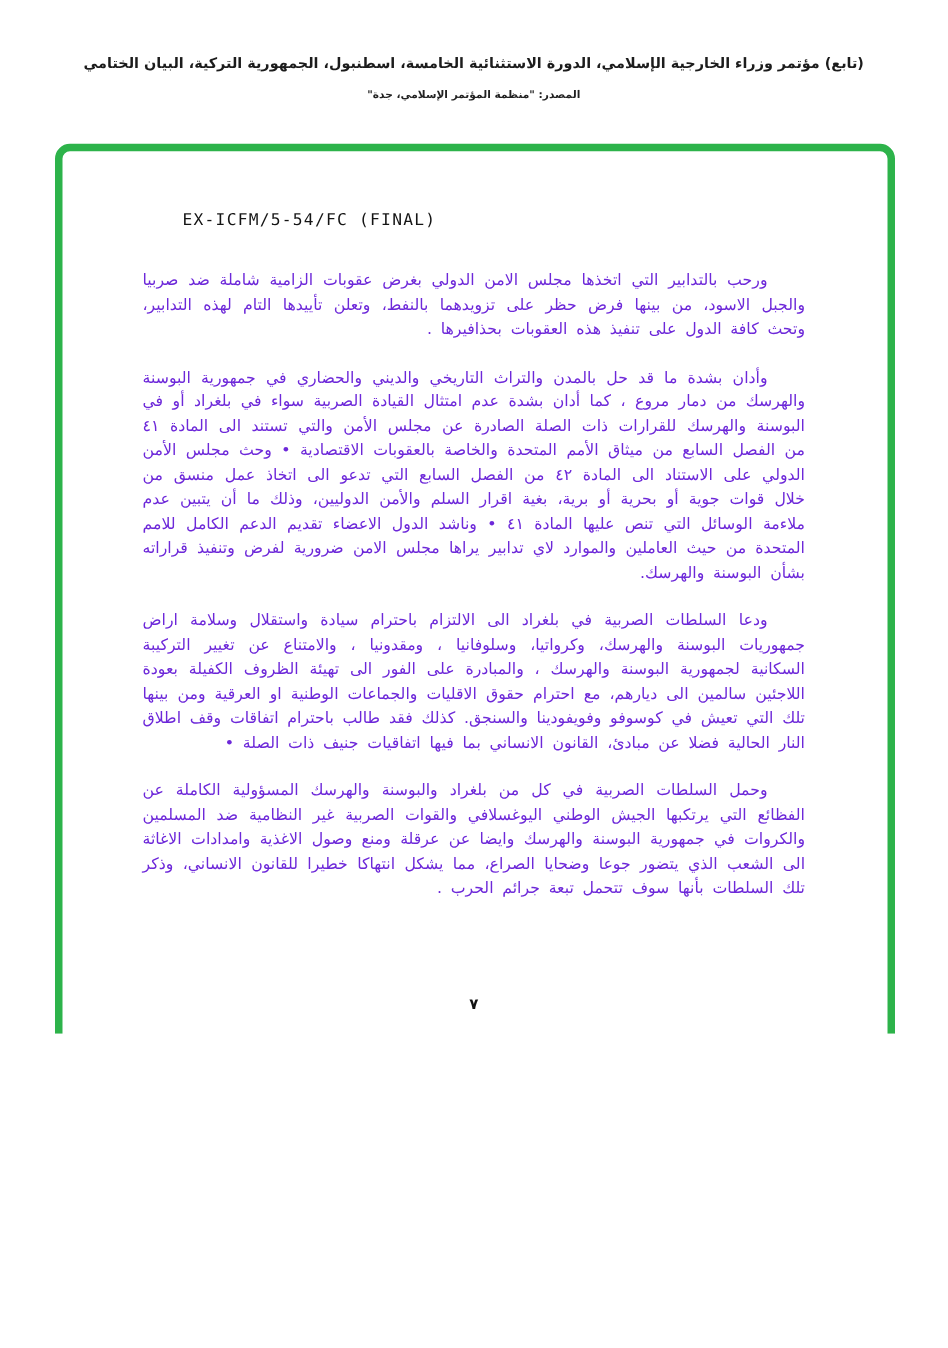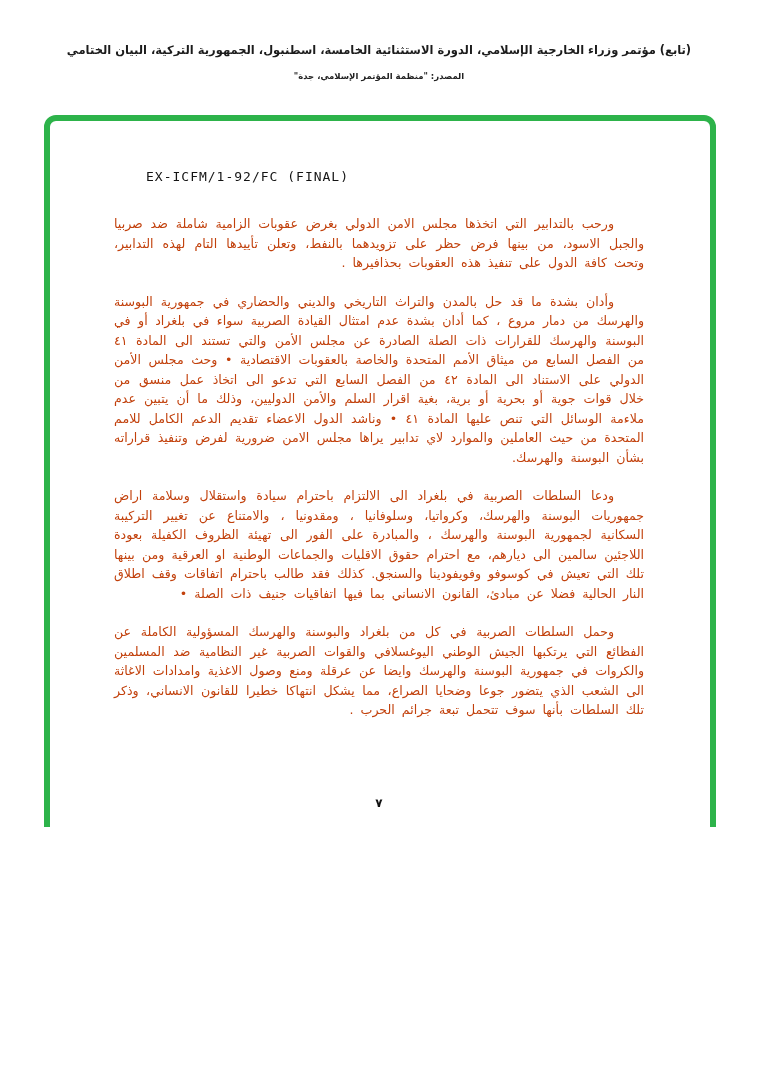--- a/index.html
+++ b/index.html
@@ -53,21 +53,21 @@
     direction: ltr;
     text-align: left;
   }
   .content {
     direction: rtl;
     text-align: justify;
     padding: 30px 66px 0 64px;
     font-size: 12.6px;
     line-height: 19.5px;
     word-spacing: 3px;
-    color: #c2410c;
+    color: #6d28d9;
   }
   .content p {
     margin: 0 0 19px 0;
     text-indent: 30px;
   }
   .content p:last-child {
     margin-bottom: 0;
   }
   .footer {
     position: absolute;
@@ -86,21 +86,21 @@
 <body>
 
 <div class="page">
 
   <div class="header">
     <div class="header-title">(تابع) مؤتمر وزراء الخارجية الإسلامي، الدورة الاستثنائية الخامسة، اسطنبول، الجمهورية التركية، البيان الختامي</div>
     <div class="header-source">المصدر: "منظمة المؤتمر الإسلامي، جدة"</div>
   </div>
 
   <div class="green-box">
-    <div class="doc-ref">EX-ICFM/1-92/FC (FINAL)</div>
+    <div class="doc-ref">EX-ICFM/5-54/FC (FINAL)</div>
 
     <div class="content">
       <p>ورحب بالتدابير التي اتخذها مجلس الامن الدولي بغرض عقوبات الزامية شاملة ضد صربيا والجبل الاسود، من بينها فرض حظر على تزويدهما بالنفط، وتعلن تأييدها التام لهذه التدابير، وتحث كافة الدول على تنفيذ هذه العقوبات بحذافيرها .</p>
       <p>وأدان بشدة ما قد حل بالمدن والتراث التاريخي والديني والحضاري في جمهورية البوسنة والهرسك من دمار مروع ، كما أدان بشدة عدم امتثال القيادة الصربية سواء في بلغراد أو في البوسنة والهرسك للقرارات ذات الصلة الصادرة عن مجلس الأمن والتي تستند الى المادة ٤١ من الفصل السابع من ميثاق الأمم المتحدة والخاصة بالعقوبات الاقتصادية • وحث مجلس الأمن الدولي على الاستناد الى المادة ٤٢ من الفصل السابع التي تدعو الى اتخاذ عمل منسق من خلال قوات جوية أو بحرية أو برية، بغية اقرار السلم والأمن الدوليين، وذلك ما أن يتبين عدم ملاءمة الوسائل التي تنص عليها المادة ٤١ • وناشد الدول الاعضاء تقديم الدعم الكامل للامم المتحدة من حيث العاملين والموارد لاي تدابير يراها مجلس الامن ضرورية لفرض وتنفيذ قراراته بشأن البوسنة والهرسك.</p>
       <p>ودعا السلطات الصربية في بلغراد الى الالتزام باحترام سيادة واستقلال وسلامة اراض جمهوريات البوسنة والهرسك، وكرواتيا، وسلوفانيا ، ومقدونيا ، والامتناع عن تغيير التركيبة السكانية لجمهورية البوسنة والهرسك ، والمبادرة على الفور الى تهيئة الظروف الكفيلة بعودة اللاجئين سالمين الى ديارهم، مع احترام حقوق الاقليات والجماعات الوطنية او العرقية ومن بينها تلك التي تعيش في كوسوفو وفويفودينا والسنجق. كذلك فقد طالب باحترام اتفاقات وقف اطلاق النار الحالية فضلا عن مبادئ، القانون الانساني بما فيها اتفاقيات جنيف ذات الصلة •</p>
       <p>وحمل السلطات الصربية في كل من بلغراد والبوسنة والهرسك المسؤولية الكاملة عن الفظائع التي يرتكبها الجيش الوطني اليوغسلافي والقوات الصربية غير النظامية ضد المسلمين والكروات في جمهورية البوسنة والهرسك وايضا عن عرقلة ومنع وصول الاغذية وامدادات الاغاثة الى الشعب الذي يتضور جوعا وضحايا الصراع، مما يشكل انتهاكا خطيرا للقانون الانساني، وذكر تلك السلطات بأنها سوف تتحمل تبعة جرائم الحرب .</p>
     </div>
   </div>
 
   <div class="footer">

